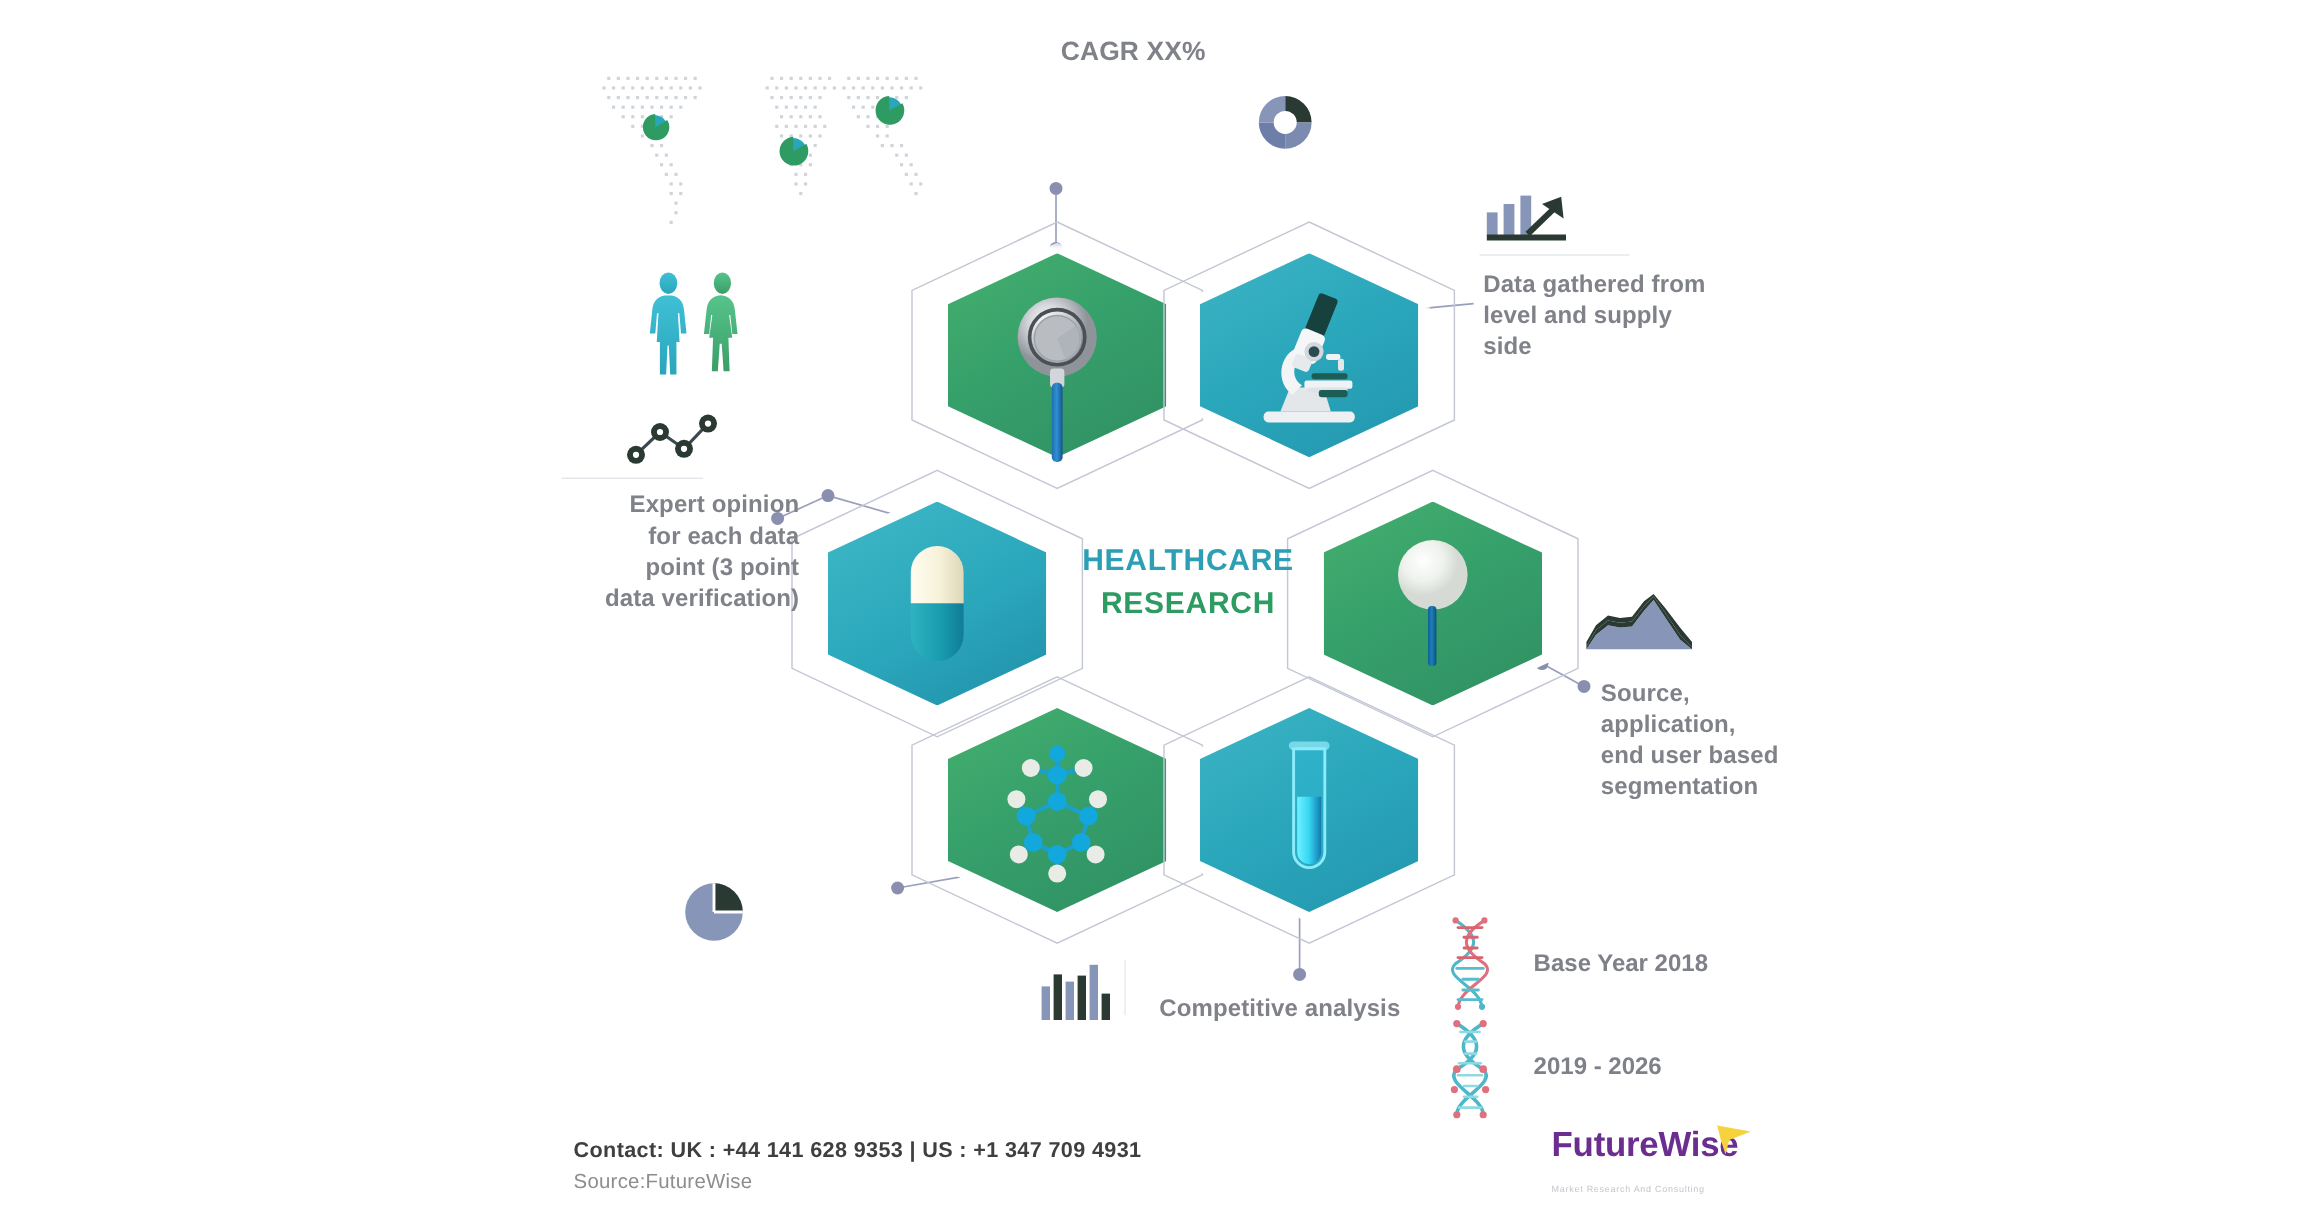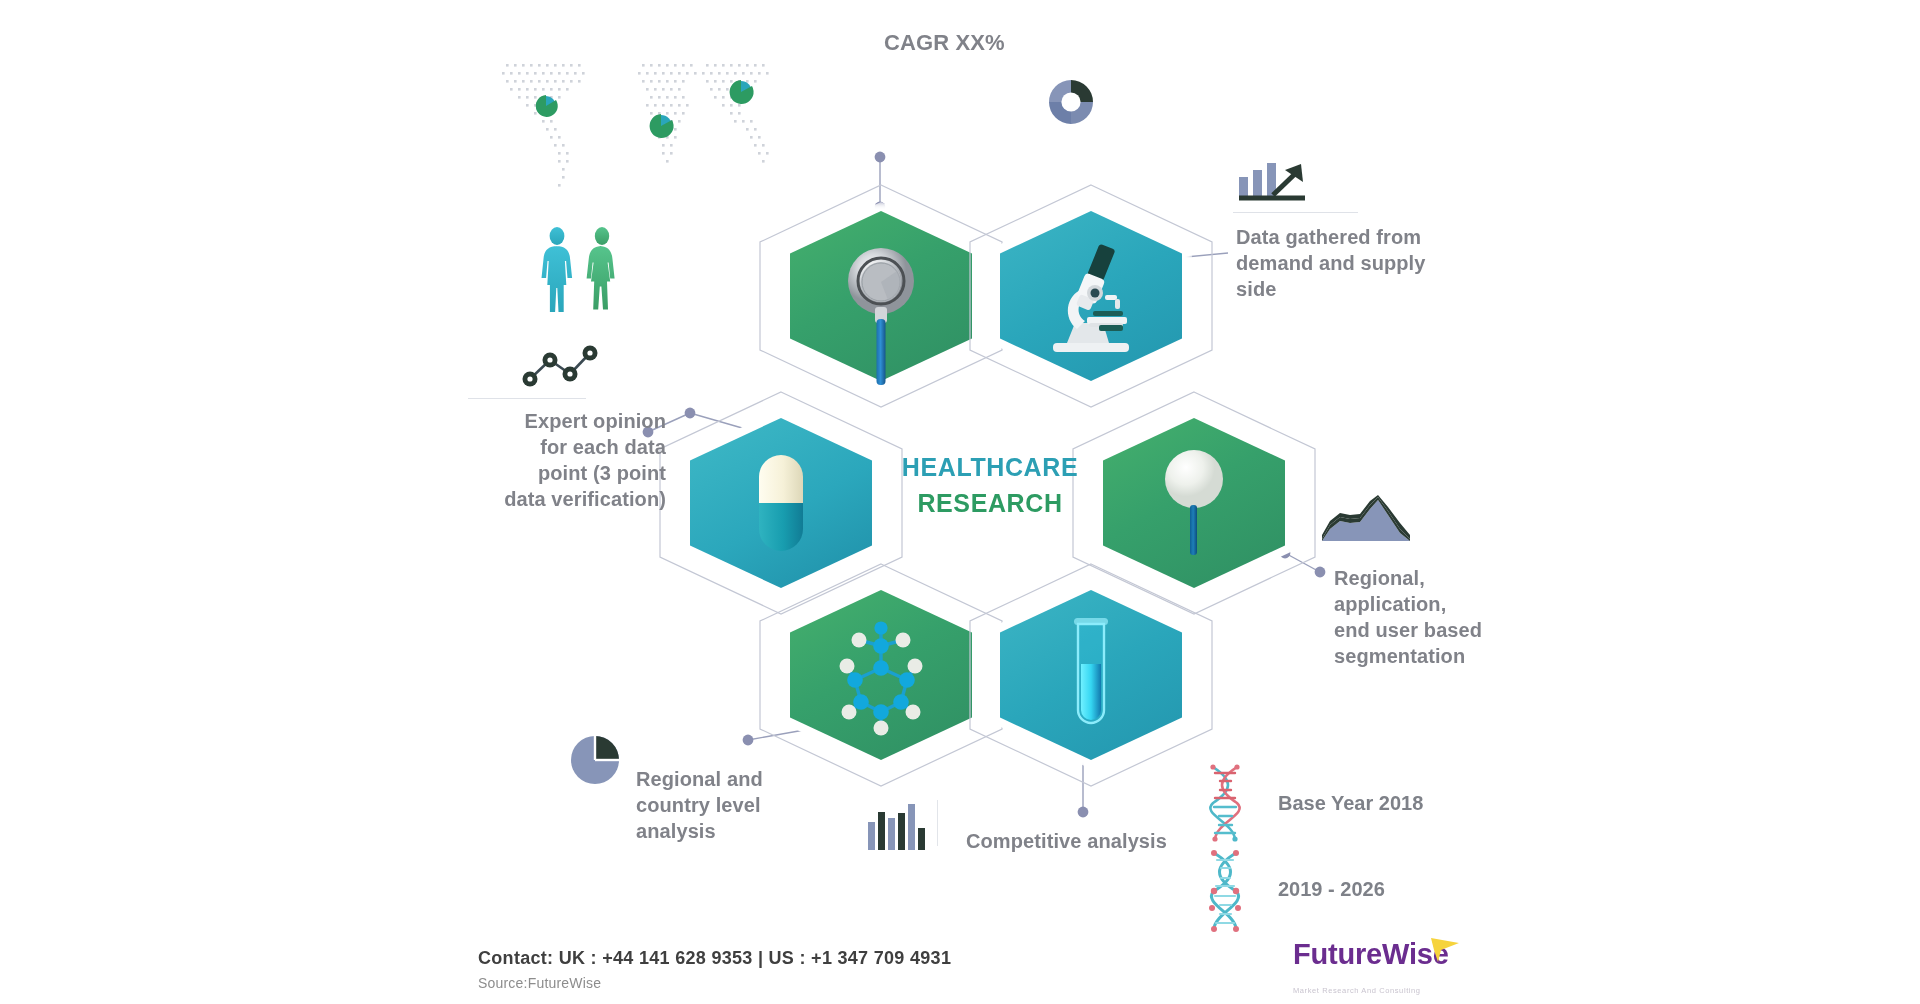--- a/index.html
+++ b/index.html
@@ -73,21 +73,21 @@
   .micon{ position:absolute; }
 
   
   #footer-contact{
     position:absolute; left:478px; top:948px;
     font-size:18px; font-weight:bold; color:#3f3f3f; letter-spacing:.3px;
     white-space:nowrap;
   }
   #footer-source{
     position:absolute; left:478px; top:975px;
-    font-size:14px; color:#8d8d8d; letter-spacing:.2px;
+    font-size:17px; color:#8d8d8d; letter-spacing:.2px;
   }
   #logo{ position:absolute; left:1293px; top:940px; }
   #logo-text{
     font-size:29px; font-weight:bold; color:#6b2d8f;
     letter-spacing:-.2px; line-height:1;
   }
   #logo-sub{
     font-size:7.5px; color:#c9c4cf; letter-spacing:.6px; margin-top:17px;
   }
   #logo-mark{ position:absolute; left:136px; top:-4px; }
@@ -582,21 +582,21 @@
       <rect x="18" y="12" width="9" height="26" fill="#8795b8"></rect>
       <rect x="32" y="5" width="9" height="33" fill="#8795b8"></rect>
       <path d="M4 40 L70 40" stroke="#2a3a33" stroke-width="5" fill="none"></path>
       <path d="M38 37 L63 13" stroke="#2a3a33" stroke-width="5" fill="none"></path>
       <path d="M66 6 L68 24 L50 12 Z" fill="#2a3a33"></path>
     </svg>
   </div>
   <div style="position:absolute; left:1233px; top:212px; width:125px; height:1px; background:#dfe2e8;"></div>
   <div class="callout md" style="left:1236px; top:224px; width:230px;">
     <div>Data gathered from</div>
-    <div>demand and supply</div>
+    <div>level and supply</div>
     <div>side</div>
   </div>
 
   <div class="micon" style="left:518px; top:340px;">
     <svg width="84" height="50" viewBox="0 0 84 50">
       <g stroke="#3b4a52" stroke-width="2.6" fill="none">
         <line x1="12" y1="39" x2="32" y2="20"></line>
         <line x1="32" y1="20" x2="52" y2="34"></line>
         <line x1="52" y1="34" x2="72" y2="13"></line>
       </g>
@@ -623,38 +623,33 @@
   <div class="micon" style="left:1320px; top:495px;">
     <svg width="92" height="50" viewBox="0 0 92 50">
       <path d="M2 46 L10 34 L20 26 L30 28 L40 27 L50 14 L58 5 L68 20 L80 38 L90 46 Z" fill="#8795b8"></path>
       <path d="M2 46 L10 34 L20 26 L30 28 L40 27 L50 14 L58 5 L68 20 L80 38 L90 46 L90 44
                L80 34 L68 16 L58 2 L50 10 L40 23 L30 24 L20 22 L10 30 L2 44 Z" fill="#2a3a33"></path>
       <path d="M2 44 L10 30 L20 22 L30 24 L40 23 L50 10 L58 2 L68 16 L80 34 L90 44 L90 40
                L80 28 L68 12 L58 0 L50 6 L40 19 L30 20 L20 18 L10 26 L2 40 Z" fill="#2a3a33"></path>
     </svg>
   </div>
   <div class="callout md" style="left:1334px; top:565px; width:220px;">
-    <div>Regional,</div>
+    <div>Source,</div>
     <div>application,</div>
     <div>end user based</div>
     <div>segmentation</div>
   </div>
 
   <div class="micon" style="left:568px; top:733px;">
     <svg width="54" height="54" viewBox="0 0 54 54">
       <circle cx="27" cy="27" r="24" fill="#8795b8"></circle>
       <path d="M27 27 L27 3 A24 24 0 0 1 51 27 Z" fill="#2a3a33"></path>
       <path d="M27 27 L27 3" stroke="#ffffff" stroke-width="2.4"></path>
       <path d="M27 27 L51 27" stroke="#ffffff" stroke-width="2.4"></path>
     </svg>
-  </div>
-  <div class="callout md" style="left:636px; top:766px; width:190px;">
-    <div>Regional and</div>
-    <div>country level</div>
-    <div>analysis</div>
   </div>
 
   <div class="micon" style="left:866px; top:800px;">
     <svg width="62" height="52" viewBox="0 0 62 52">
       <rect x="2" y="22" width="7" height="28" fill="#8795b8"></rect>
       <rect x="12" y="12" width="7" height="38" fill="#2a3a33"></rect>
       <rect x="22" y="18" width="7" height="32" fill="#8795b8"></rect>
       <rect x="32" y="13" width="7" height="37" fill="#2a3a33"></rect>
       <rect x="42" y="4" width="7" height="46" fill="#8795b8"></rect>
       <rect x="52" y="28" width="7" height="22" fill="#2a3a33"></rect>

